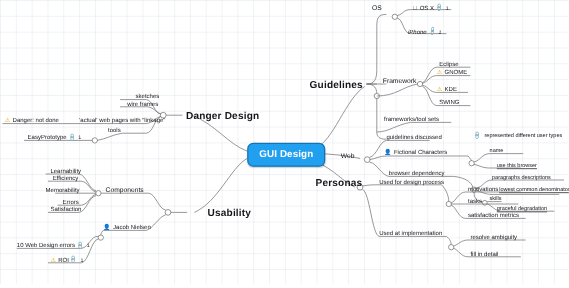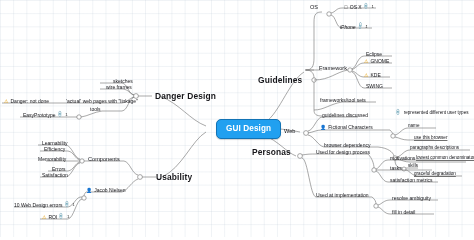--- a/index.html
+++ b/index.html
@@ -178,21 +178,21 @@
   <path d="M376,169 C380,168 382,160 388,160 L434,160"></path>
   <path d="M376,170 L388,170 L432,170"></path>
   <path d="M376,171 C380,172 382,182 388,182 L438,182"></path>
 
   <circle cx="376" cy="206" r="2.2"></circle>
   <path d="M372,197 C375,199 376,202 376,204"></path>
   <path d="M378,205 C382,204 384,200 390,200 L438,200"></path>
   <path d="M378,207 C382,208 384,214 390,214 L434,214"></path>
 </svg>
 
-<div class="node root" style="left:216px;top:119px;align-items:flex-end;">
+<div class="node root" style="left:206px;top:119px;align-items:flex-end;">
   <span>GUI Design</span>
 </div>
 
 <div class="node l1" style="left:155px;top:92px;">
   <span>Danger Design</span>
 </div>
 
 <div class="node l3" style="left:113px;top:79px;">
   <span>sketches</span>
 </div>
@@ -213,21 +213,21 @@
   <span class="ico ico-warn">⚠</span>
   <span>Danger: not done</span>
 </div>
 
 <div class="node l3" style="left:23px;top:113px;">
   <span>EasyPrototype</span>
   <span class="ico-link">🔗</span>
   <span class="linknum">1</span>
 </div>
 
-<div class="node l1" style="left:156px;top:173px;">
+<div class="node l1" style="left:173px;top:173px;">
   <span>Usability</span>
 </div>
 
 <div class="node l2" style="left:88px;top:157px;">
   <span>Components</span>
 </div>
 
 <div class="node l3" style="left:42px;top:141px;">
   <span>Learnability</span>
 </div>
@@ -255,21 +255,21 @@
   <span class="linknum">1</span>
 </div>
 
 <div class="node l3" style="left:42px;top:215px;">
   <span class="ico ico-warn">⚠</span>
   <span>ROI</span>
   <span class="ico-link">🔗</span>
   <span class="linknum">1</span>
 </div>
 
-<div class="node l1" style="left:258px;top:76px;">
+<div class="node l1" style="left:258px;top:66px;">
   <span>Guidelines</span>
 </div>
 
 <div class="node l2" style="left:310px;top:5px;">
   <span>OS</span>
 </div>
 
 <div class="node l3" style="left:344px;top:5px;">
   <span class="ico ico-apple"></span>
   <span>OS X</span>
@@ -345,21 +345,21 @@
 </div>
 
 <div class="node l4" style="left:408px;top:164px;">
   <span>skills</span>
 </div>
 
 <div class="node l4 uline" style="left:414px;top:172px;">
   <span>graceful degradation</span>
 </div>
 
-<div class="node l1" style="left:252px;top:148px;">
+<div class="node l1" style="left:263px;top:148px;">
   <span>Personas</span>
 </div>
 
 <div class="node l3" style="left:316px;top:150px;">
   <span>Used for design process</span>
 </div>
 
 <div class="node l3" style="left:316px;top:193px;">
   <span>Used at implementation</span>
 </div>

